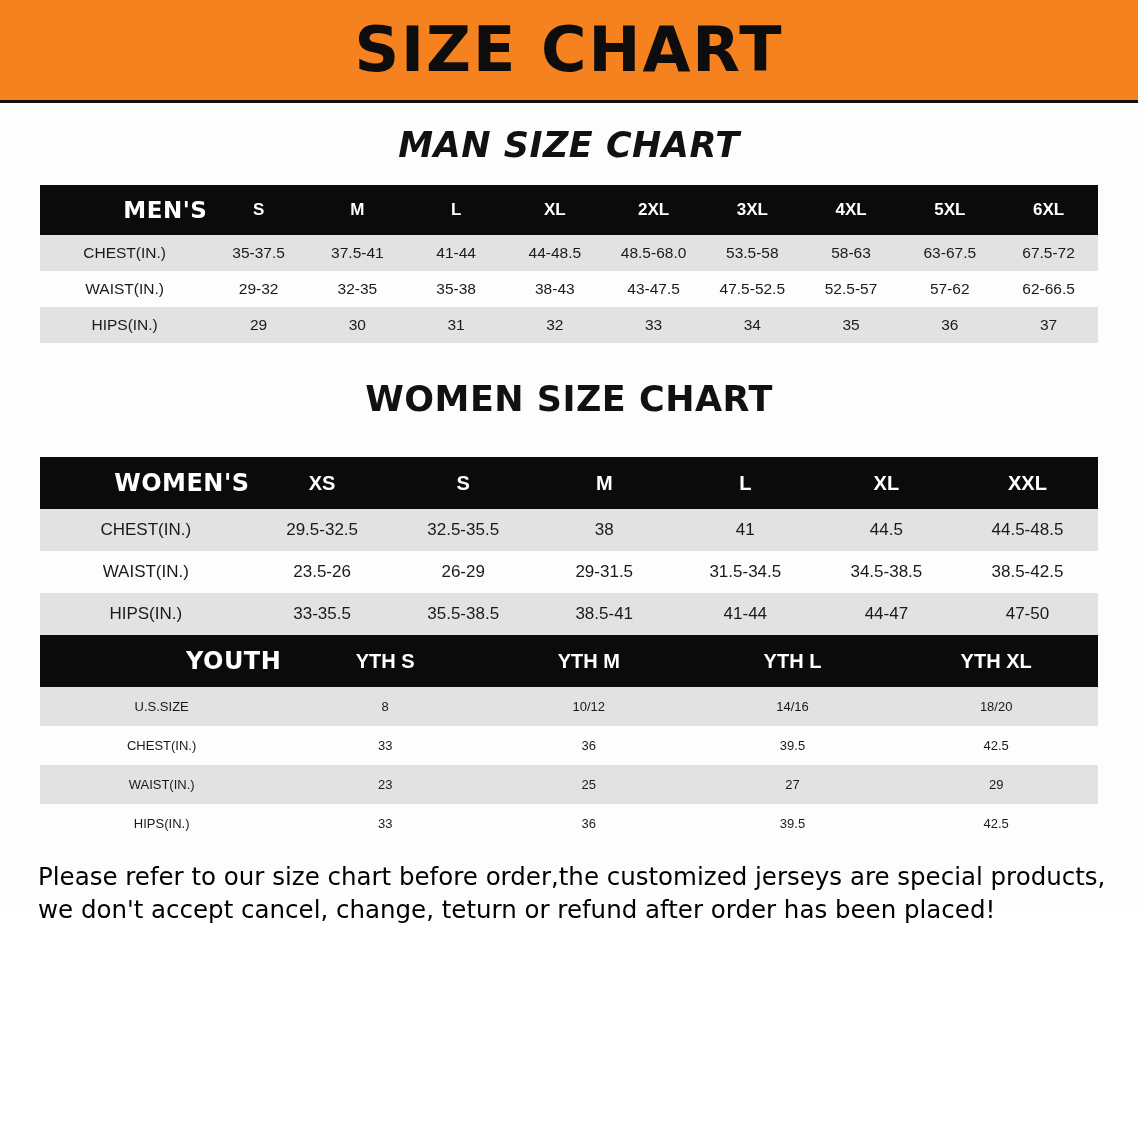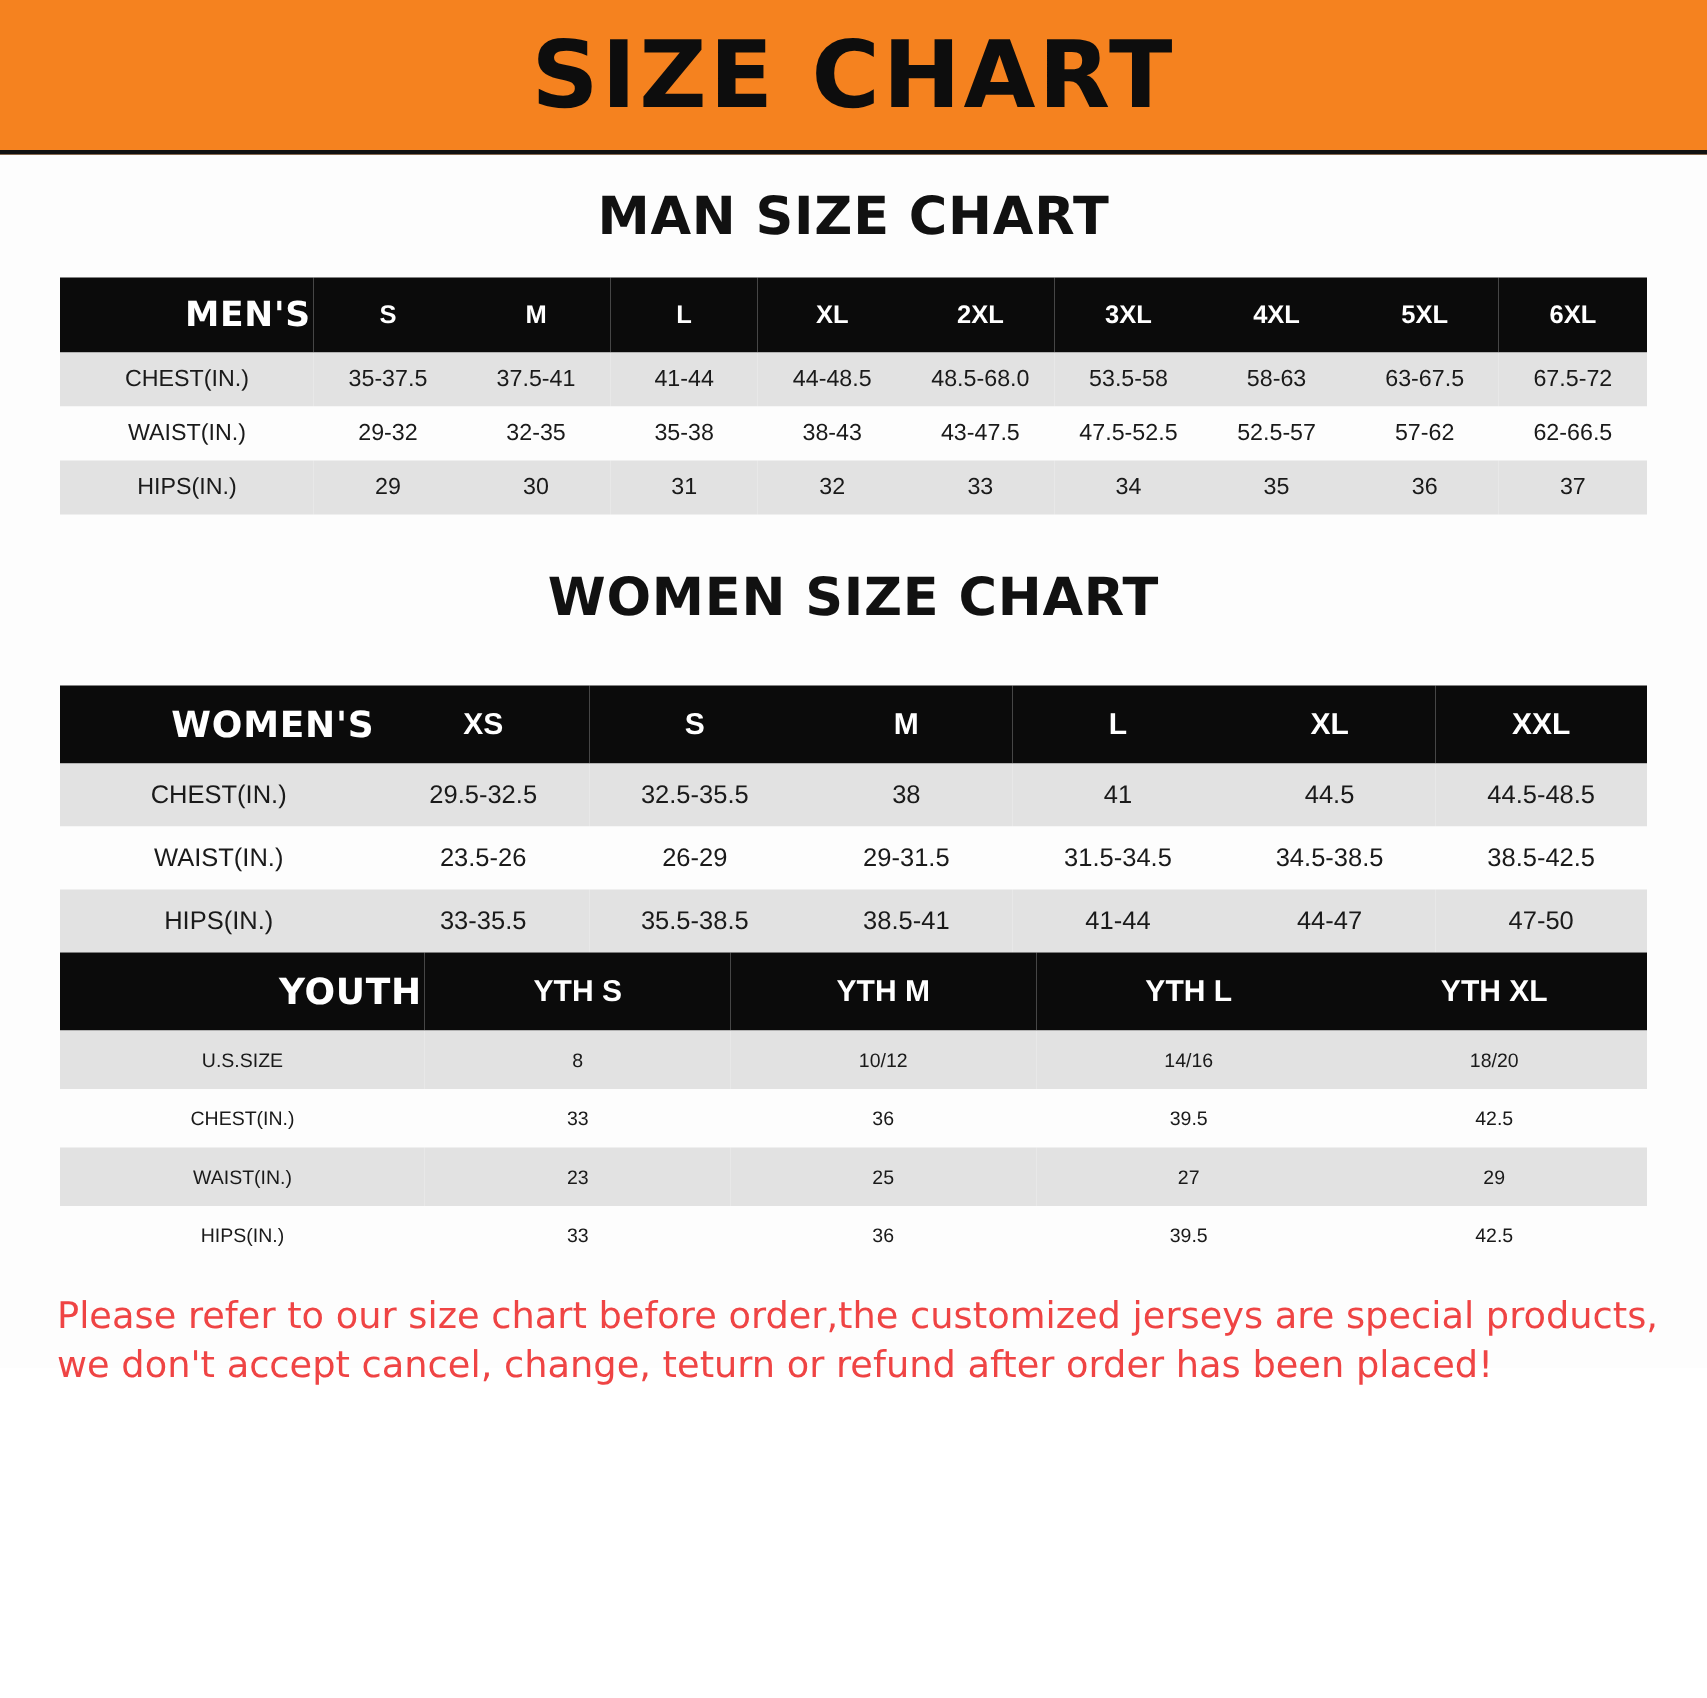--- a/index.html
+++ b/index.html
@@ -42,21 +42,21 @@
 
   
   .section-title {
     text-align: center;
     font-family: "DejaVu Sans", sans-serif;
     font-weight: bold;
     font-size: 35px;
     color: #111;
     letter-spacing: 0.5px;
   }
-  #man-title { margin-top: 22px; margin-bottom: 20px; }
+  #man-title { margin-top: 22px; margin-bottom: 20px; font-style: italic; }
   #women-title { margin-top: 36px; margin-bottom: 38px; }
   #youth-title { margin-top: 48px; margin-bottom: 22px; }
 
   
   .table-wrap {
     margin: 0 40px;
   }
   table {
     width: 100%;
     border-collapse: collapse;
@@ -106,21 +106,21 @@
 
   
   .youth-tbl col.c0 { width: 23%; }
   .youth-tbl thead th { font-size: 20px; }
   .youth-tbl thead th.corner { font-size: 24px; }
   .youth-tbl tbody td { font-size: 13px; padding: 12px 2px; }
 
   
   .note {
     margin: 18px 38px 0 38px;
-    color: #ef4444;
+    color: #000000;
     font-size: 24.5px;
     line-height: 1.33;
     font-family: "DejaVu Sans", sans-serif;
     text-align: left;
   }
   .note div { white-space: nowrap; }
 </style>
 </head>
 <body>
 

